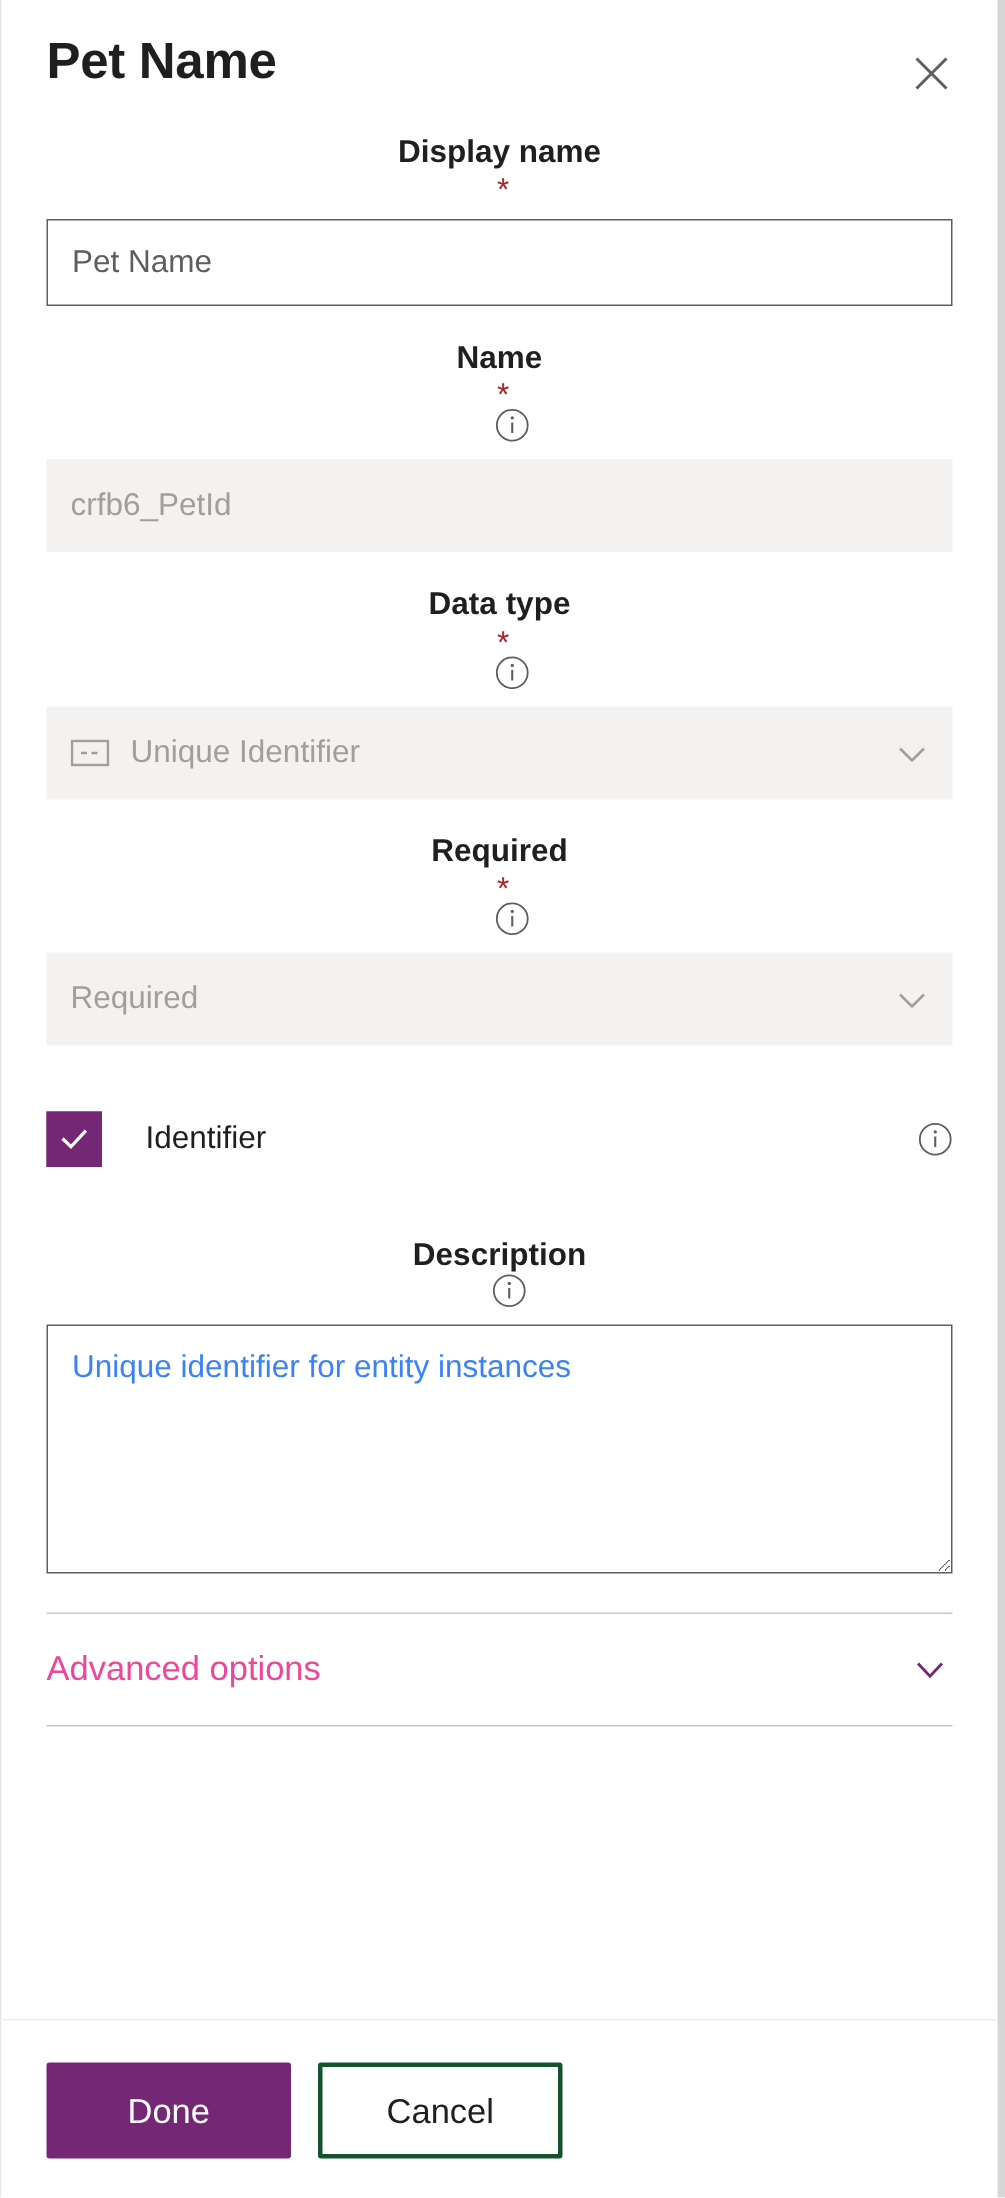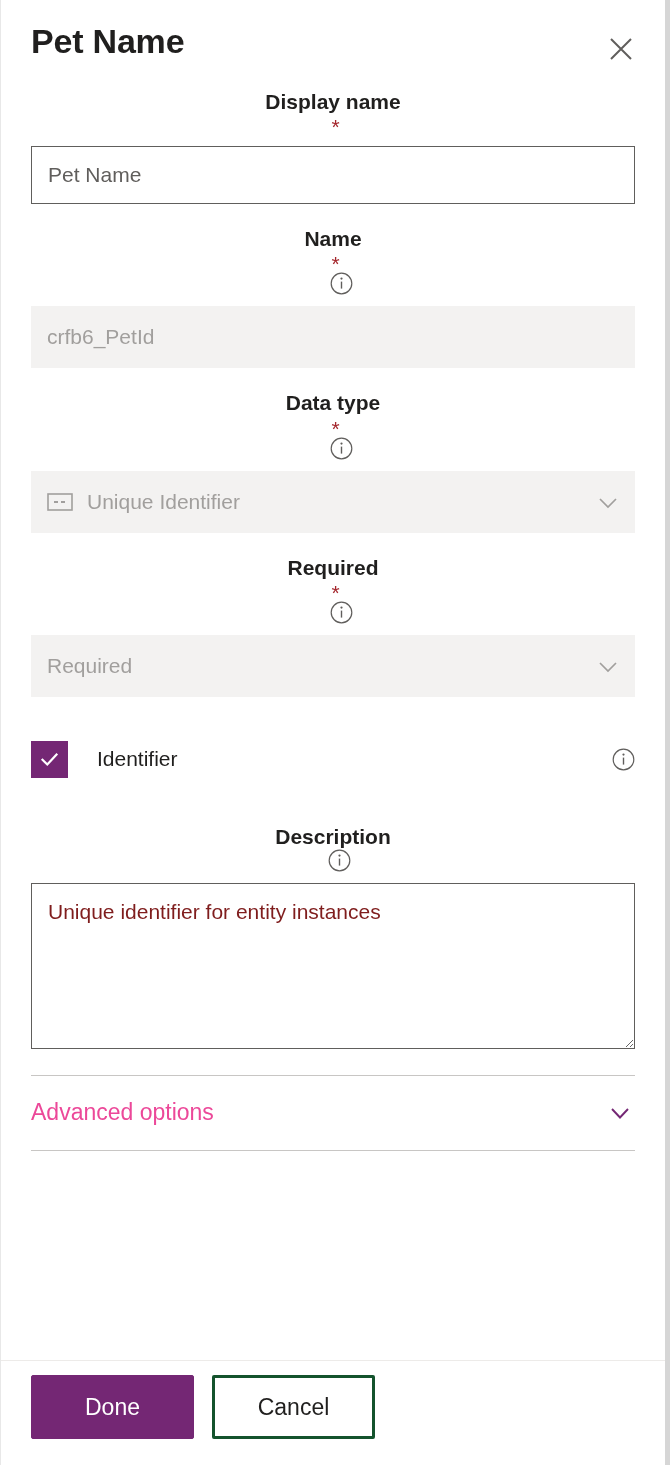--- a/index.html
+++ b/index.html
@@ -179,21 +179,21 @@
   
   .desc-field { margin-top: 46px; }
   .desc-textarea {
     box-sizing: border-box;
     width: 100%;
     height: 166px;
     border: 1px solid #605e5c;
     background: #ffffff;
     font-family: inherit;
     font-size: 21px;
-    color: #7f1d1d;
+    color: #3b82f6;
     padding: 14px 16px;
     outline: none;
     resize: both;
     line-height: 1.35;
     border-radius: 0;
     display: block;
   }
 
   
   .divider {
@@ -212,21 +212,21 @@
     font-size: 23px;
     color: #ec4899;
   }
   .advanced-chevron { width: 30px; height: 30px; flex: none; }
   .advanced-chevron svg { display: block; }
 
   
   .footer {
     flex: none;
     border-top: 1px solid #edebe9;
-    padding: 14px 30px 26px 30px;
+    padding: 28px 30px 26px 30px;
     display: flex;
     align-items: center;
     gap: 18px;
     background: #ffffff;
   }
   .btn {
     box-sizing: border-box;
     height: 64px;
     min-width: 163px;
     font-family: inherit;

